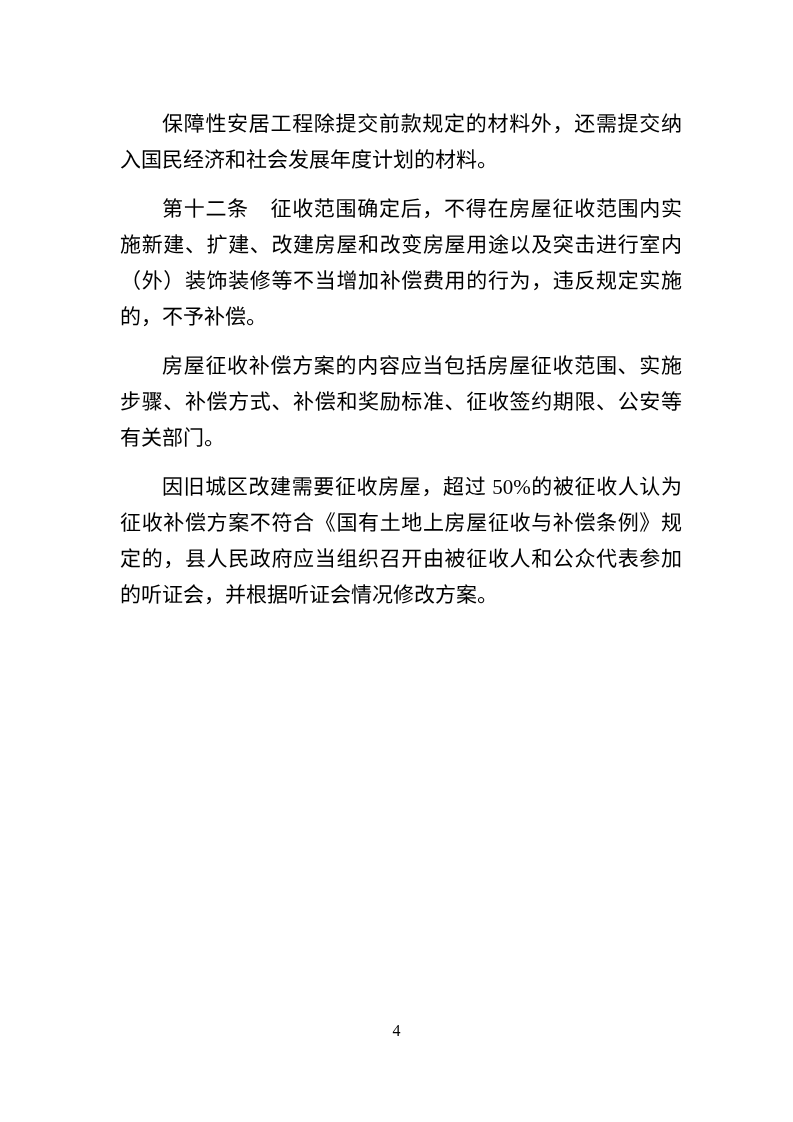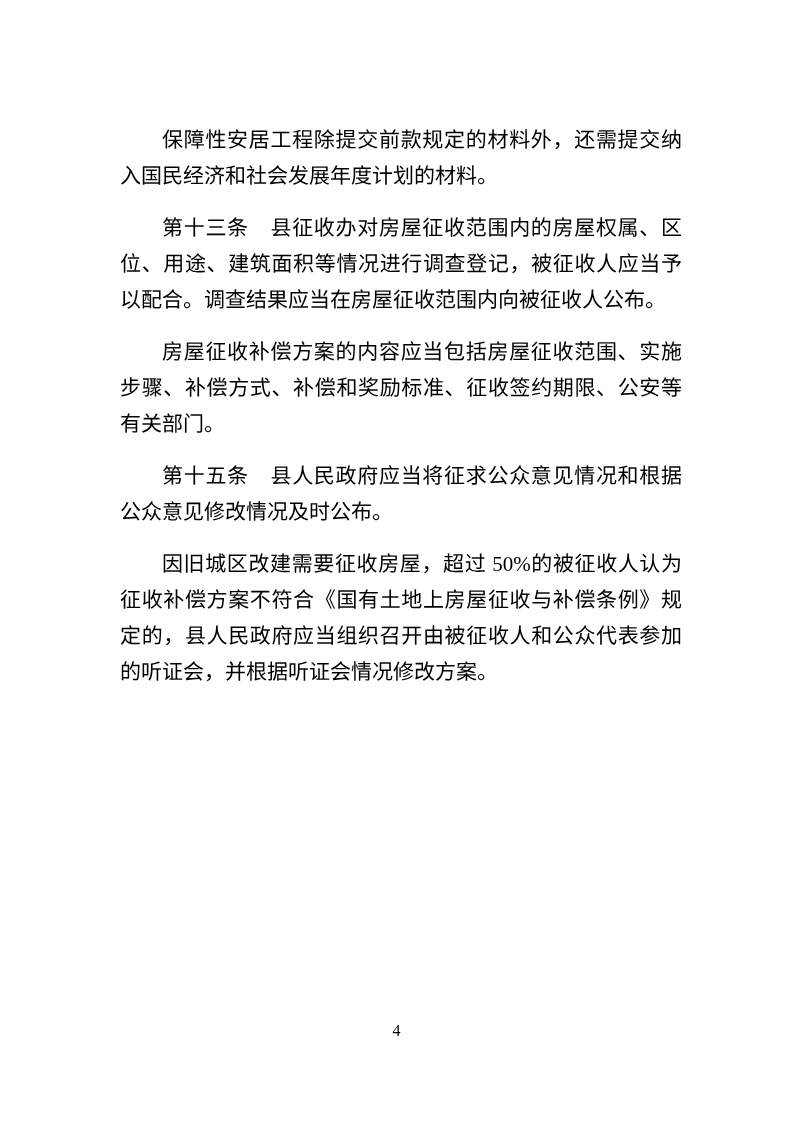--- a/index.html
+++ b/index.html
@@ -16,21 +16,21 @@
   }
   .page {
     position: relative;
     width: 793px;
     height: 1122px;
     box-sizing: border-box;
     background: #ffffff;
     padding: 106px 111px 0 120px;
   }
   .doc-body p {
-    margin: 16px 0 13px 0;
+    margin: 0 0 13px 0;
     font-size: 21px;
     line-height: 36px;
     text-align: justify;
     text-indent: 2em;
     word-break: break-all;
   }
   .footer {
     position: absolute;
     left: 0;
     right: 0;
@@ -40,19 +40,18 @@
     line-height: 18px;
     color: #000000;
   }
 </style>
 </head>
 <body>
 
 <div class="page">
   <div class="doc-body">
     <p>保障性安居工程除提交前款规定的材料外，还需提交纳入国民经济和社会发展年度计划的材料。</p>
-    <p>第十三条　县征收办对房屋征收范围内的房屋权属、区位、用途、建筑面积等情况进行调查登记，被征收人应当予以配合。调查结果应当在房屋征收范围内向被征收人公布。</p>
+    <p>第十二条　征收范围确定后，不得在房屋征收范围内实施新建、扩建、改建房屋和改变房屋用途以及突击进行室内（外）装饰装修等不当增加补偿费用的行为，违反规定实施的，不予补偿。</p>
     <p>房屋征收补偿方案的内容应当包括房屋征收范围、实施步骤、补偿方式、补偿和奖励标准、征收签约期限、公安等有关部门。</p>
-    <p>第十五条　县人民政府应当将征求公众意见情况和根据公众意见修改情况及时公布。</p>
     <p>因旧城区改建需要征收房屋，超过 50%的被征收人认为征收补偿方案不符合《国有土地上房屋征收与补偿条例》规定的，县人民政府应当组织召开由被征收人和公众代表参加的听证会，并根据听证会情况修改方案。</p>
   </div>
   <div class="footer">4</div>
 </div>
 
 </body></html>

